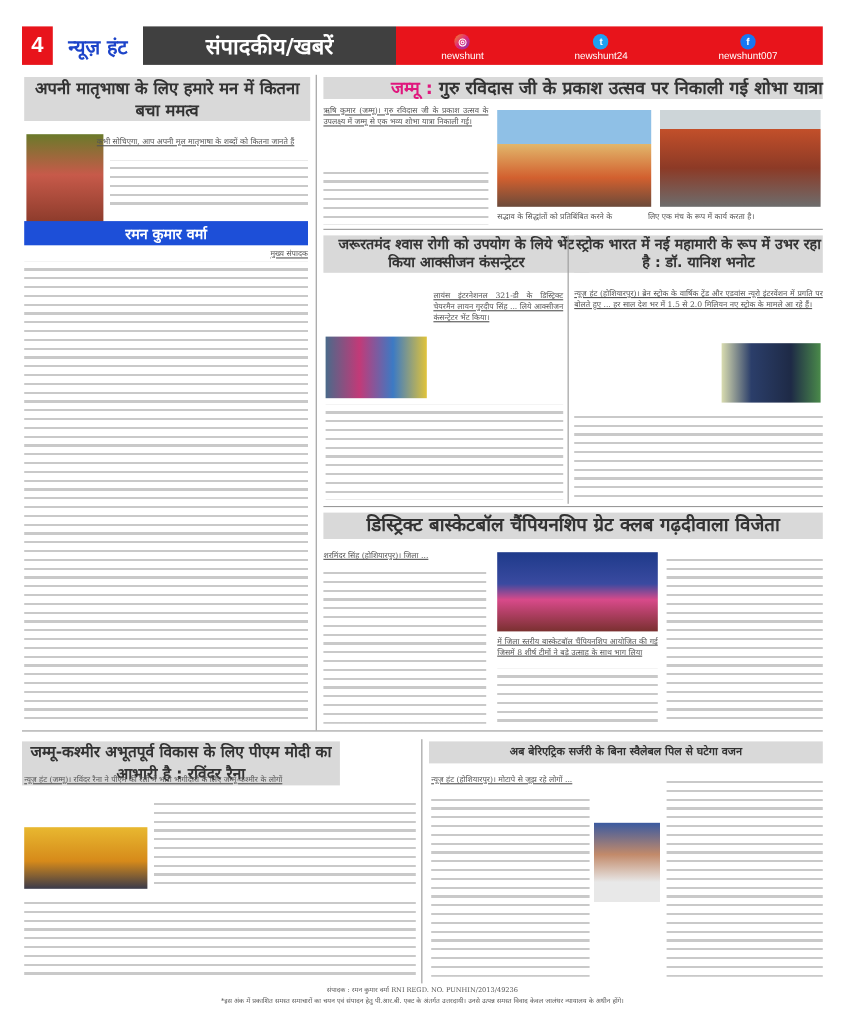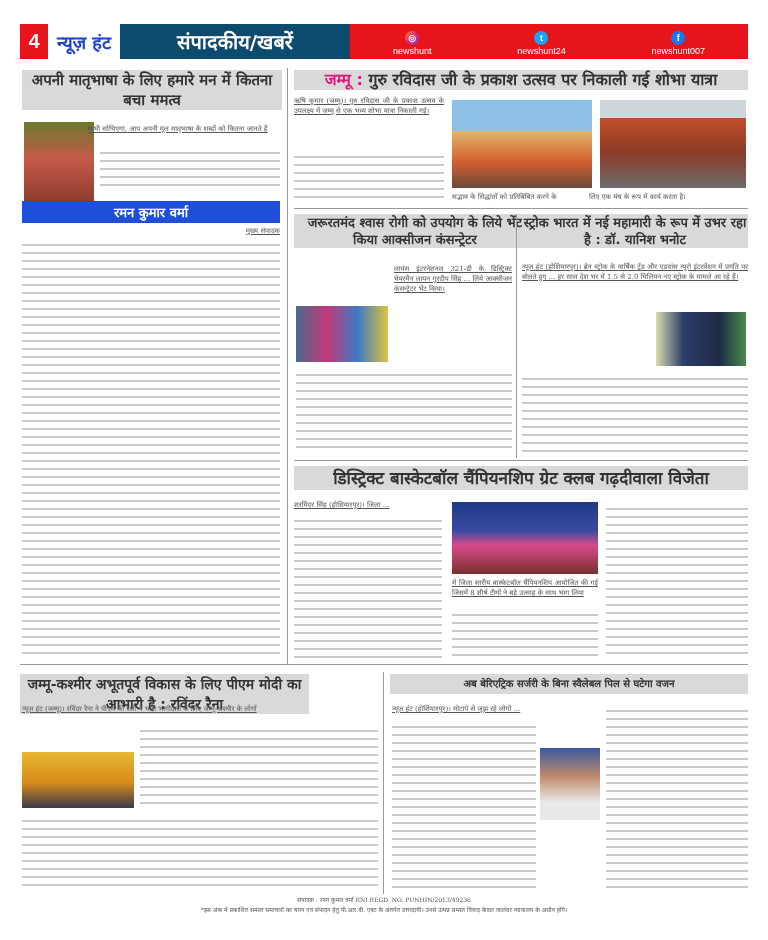--- a/index.html
+++ b/index.html
@@ -1,21 +1,21 @@
 <!DOCTYPE html>
 <html><head>
 <meta charset="utf-8">
 <style>
   * { box-sizing: border-box; margin: 0; padding: 0; }
   body { width: 768px; height: 940px; background: #ffffff; font-family: "DejaVu Sans", sans-serif; color: #222; overflow: hidden; position: relative; }
   .header { position: absolute; top: 24px; left: 20px; width: 728px; height: 35px; display: flex; }
   .pg { width: 28px; height: 35px; background: #e8141b; color: #fff; font: bold 20px "Liberation Sans", sans-serif; display: flex; align-items: center; justify-content: center; }
-  .mast { width: 72px; height: 35px; color: #1d44c9; font: bold 18px "DejaVu Sans", sans-serif; display: flex; align-items: center; justify-content: center; }
+  .mast { width: 82px; height: 35px; color: #1d44c9; font: bold 18px "DejaVu Sans", sans-serif; display: flex; align-items: center; justify-content: center; }
   .date { width: 145px; height: 35px; background: #e8141b; color: #fff; font: bold 10px "Liberation Sans", sans-serif; line-height: 12px; padding: 6px 4px; }
-  .sect { width: 230px; height: 35px; background: #0c4a6e; color: #fff; font: bold 20px "DejaVu Sans", sans-serif; display: flex; align-items: center; justify-content: center; }
+  .sect { width: 230px; height: 35px; background: #404040; color: #fff; font: bold 20px "DejaVu Sans", sans-serif; display: flex; align-items: center; justify-content: center; }
   .social { flex: 1; height: 35px; background: #e8141b; display: flex; justify-content: space-around; align-items: flex-end; padding-bottom: 3px; }
   .soc { display: flex; flex-direction: column; align-items: center; color: #fff; font: 9px "Liberation Sans", sans-serif; }
   .soc .ic { width: 14px; height: 14px; border-radius: 50%; color: #fff; font: bold 9px "Liberation Sans", sans-serif; display: flex; align-items: center; justify-content: center; margin-bottom: 1px; }
   .ic-insta { background: linear-gradient(135deg, #f58529, #dd2a7b, #8134af); }
   .ic-tw { background: #1da1f2; }
   .ic-fb { background: #1877f2; }
   .art { position: absolute; }
   .hl { font: bold 15px "DejaVu Sans", sans-serif; color: #333; text-align: center; line-height: 20px; background: #d9d9d9; }
   .hl .acc { color: #e0177d; }
   .body { font: 7px "DejaVu Serif", serif; color: #555; line-height: 10px; text-align: justify; text-decoration: underline; }
@@ -58,21 +58,21 @@
   <div class="hl">अपनी मातृभाषा के लिए हमारे मन में कितना बचा ममत्व</div>
 </div>
 <div class="photo" style="left:24px;top:122px;width:70px;height:82px;background:linear-gradient(#6a7a2a,#c75a4a 45%,#8a3a2a)"></div>
 <div class="art body" style="left:88px;top:124px;width:180px">कभी सोचिएगा, आप अपनी मूल मातृभाषा के शब्दों को कितना जानते हैं</div>
 <div class="art ph" style="left:100px;top:146px;width:180px;height:42px"></div>
 <div class="byline" style="left:22px;top:201px;width:258px;height:22px">रमन कुमार वर्मा</div>
 <div class="art body" style="left:160px;top:226px;width:120px;text-align:right">मुख्य संपादक</div>
 <div class="art ph" style="left:22px;top:238px;width:258px;height:420px"></div>
 
 <div class="art" style="left:294px;top:70px;width:454px">
-  <div class="hl" style="font-size:16px;text-align:center"><span class="acc">जम्मू :</span> <span>गुरु रविदास जी के प्रकाश उत्सव पर निकाली गई शोभा यात्रा</span></div>
+  <div class="hl" style="font-size:16px;text-align:right"><span class="acc">जम्मू :</span> <span>गुरु रविदास जी के प्रकाश उत्सव पर निकाली गई शोभा यात्रा</span></div>
 </div>
 <div class="art body" style="left:294px;top:96px;width:150px">ऋषि कुमार (जम्मू)। गुरु रविदास जी के प्रकाश उत्सव के उपलक्ष्य में जम्मू से एक भव्य शोभा यात्रा निकाली गई।</div>
 <div class="art ph" style="left:294px;top:150px;width:150px;height:54px"></div>
 <div class="photo" style="left:452px;top:100px;width:140px;height:88px;background:linear-gradient(#8fc0e6 0 35%,#e2b76b 35%,#d2602f 70%,#6b4a3a)"></div>
 <div class="photo" style="left:600px;top:100px;width:146px;height:88px;background:linear-gradient(#cdd5d8 0 20%,#c24f2a 20%,#8c3a26 60%,#6d6d6d)"></div>
 <div class="art cap" style="left:452px;top:192px;width:140px">सद्भाव के सिद्धांतों को प्रतिबिंबित करने के</div>
 <div class="art cap" style="left:589px;top:192px;width:146px">लिए एक मंच के रूप में कार्य करता है।</div>
 <div class="hrule" style="left:294px;top:208px;width:454px"></div>
 
 <div class="art" style="left:294px;top:214px;width:242px">

